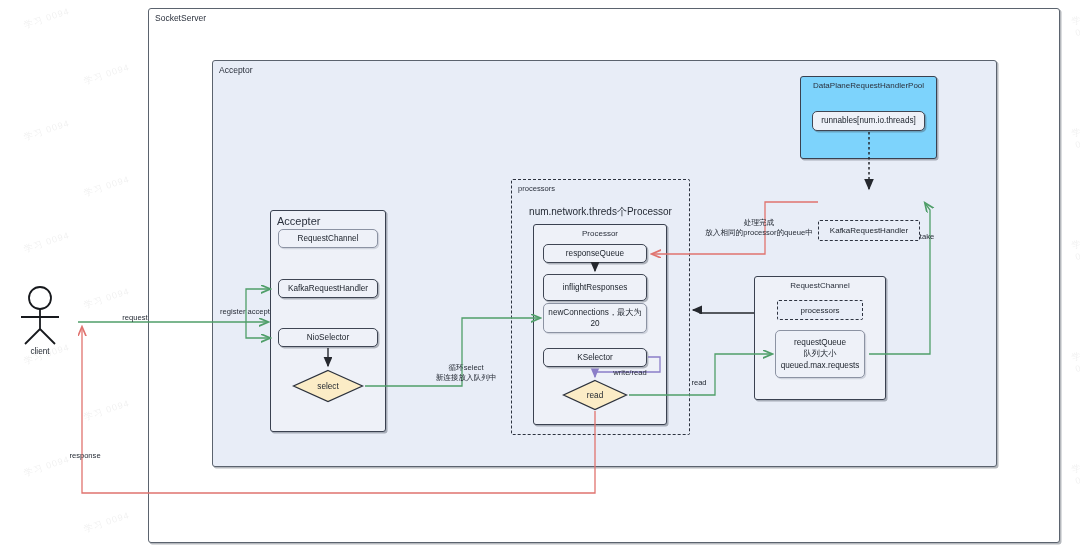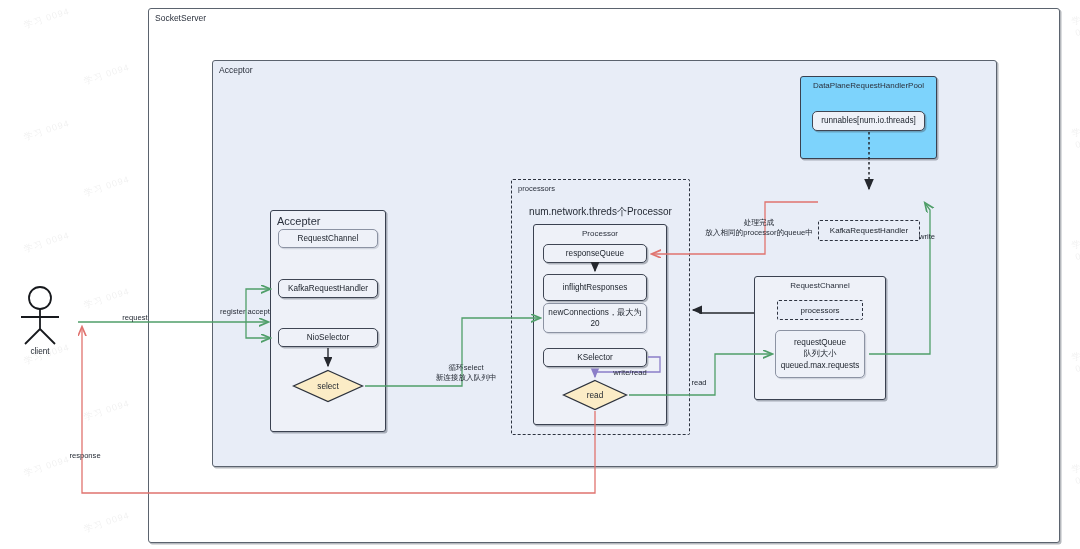--- a/index.html
+++ b/index.html
@@ -248,17 +248,17 @@
     <path d="M869,354 L930,354 L930,210 L925,203" fill="none" stroke="#4f9e69" stroke-width="1.3" marker-end="url(#ag)"></path>
   </svg>
 
   <div class="lbl" style="left:100px;top:313px;width:70px;">request</div>
   <div class="lbl" style="left:50px;top:451px;width:70px;">response</div>
   <div class="lbl" style="left:208px;top:307px;width:74px;">register accept</div>
   <div class="lbl" style="left:420px;top:363px;width:92px;white-space:pre-line;">循环select
 新连接放入队列中</div>
   <div class="lbl" style="left:604px;top:368px;width:52px;">write/read</div>
   <div class="lbl" style="left:683px;top:378px;width:32px;">read</div>
-  <div class="lbl" style="left:907px;top:232px;width:40px;">write</div>
+  <div class="lbl" style="left:907px;top:232px;width:40px;">take</div>
   <div class="lbl" style="left:690px;top:218px;width:138px;white-space:pre-line;">处理完成
 放入相同的processor的queue中</div>
 
 </div>
 
 </body></html>

